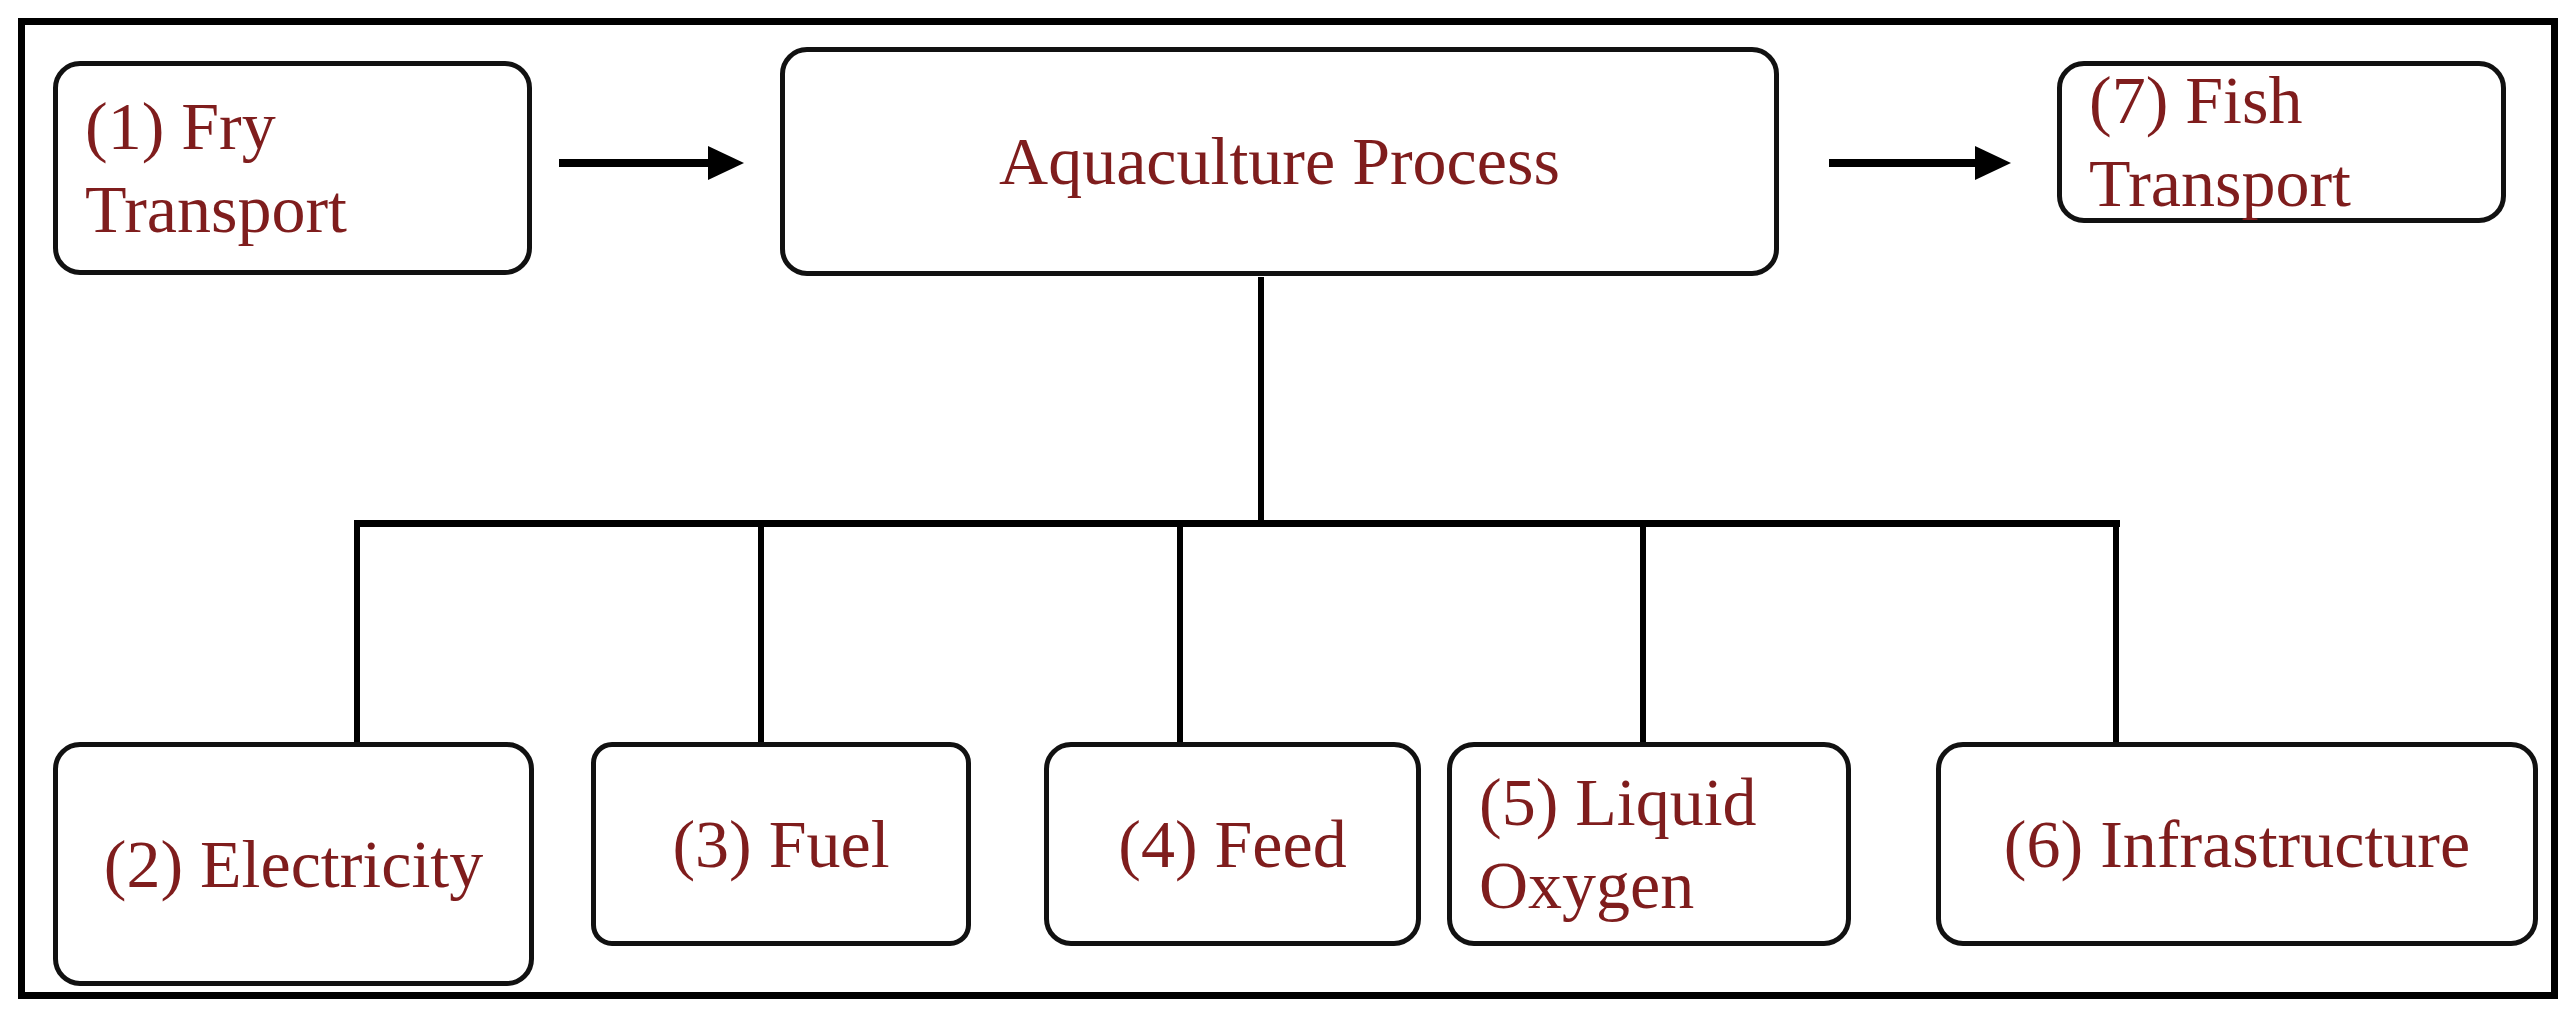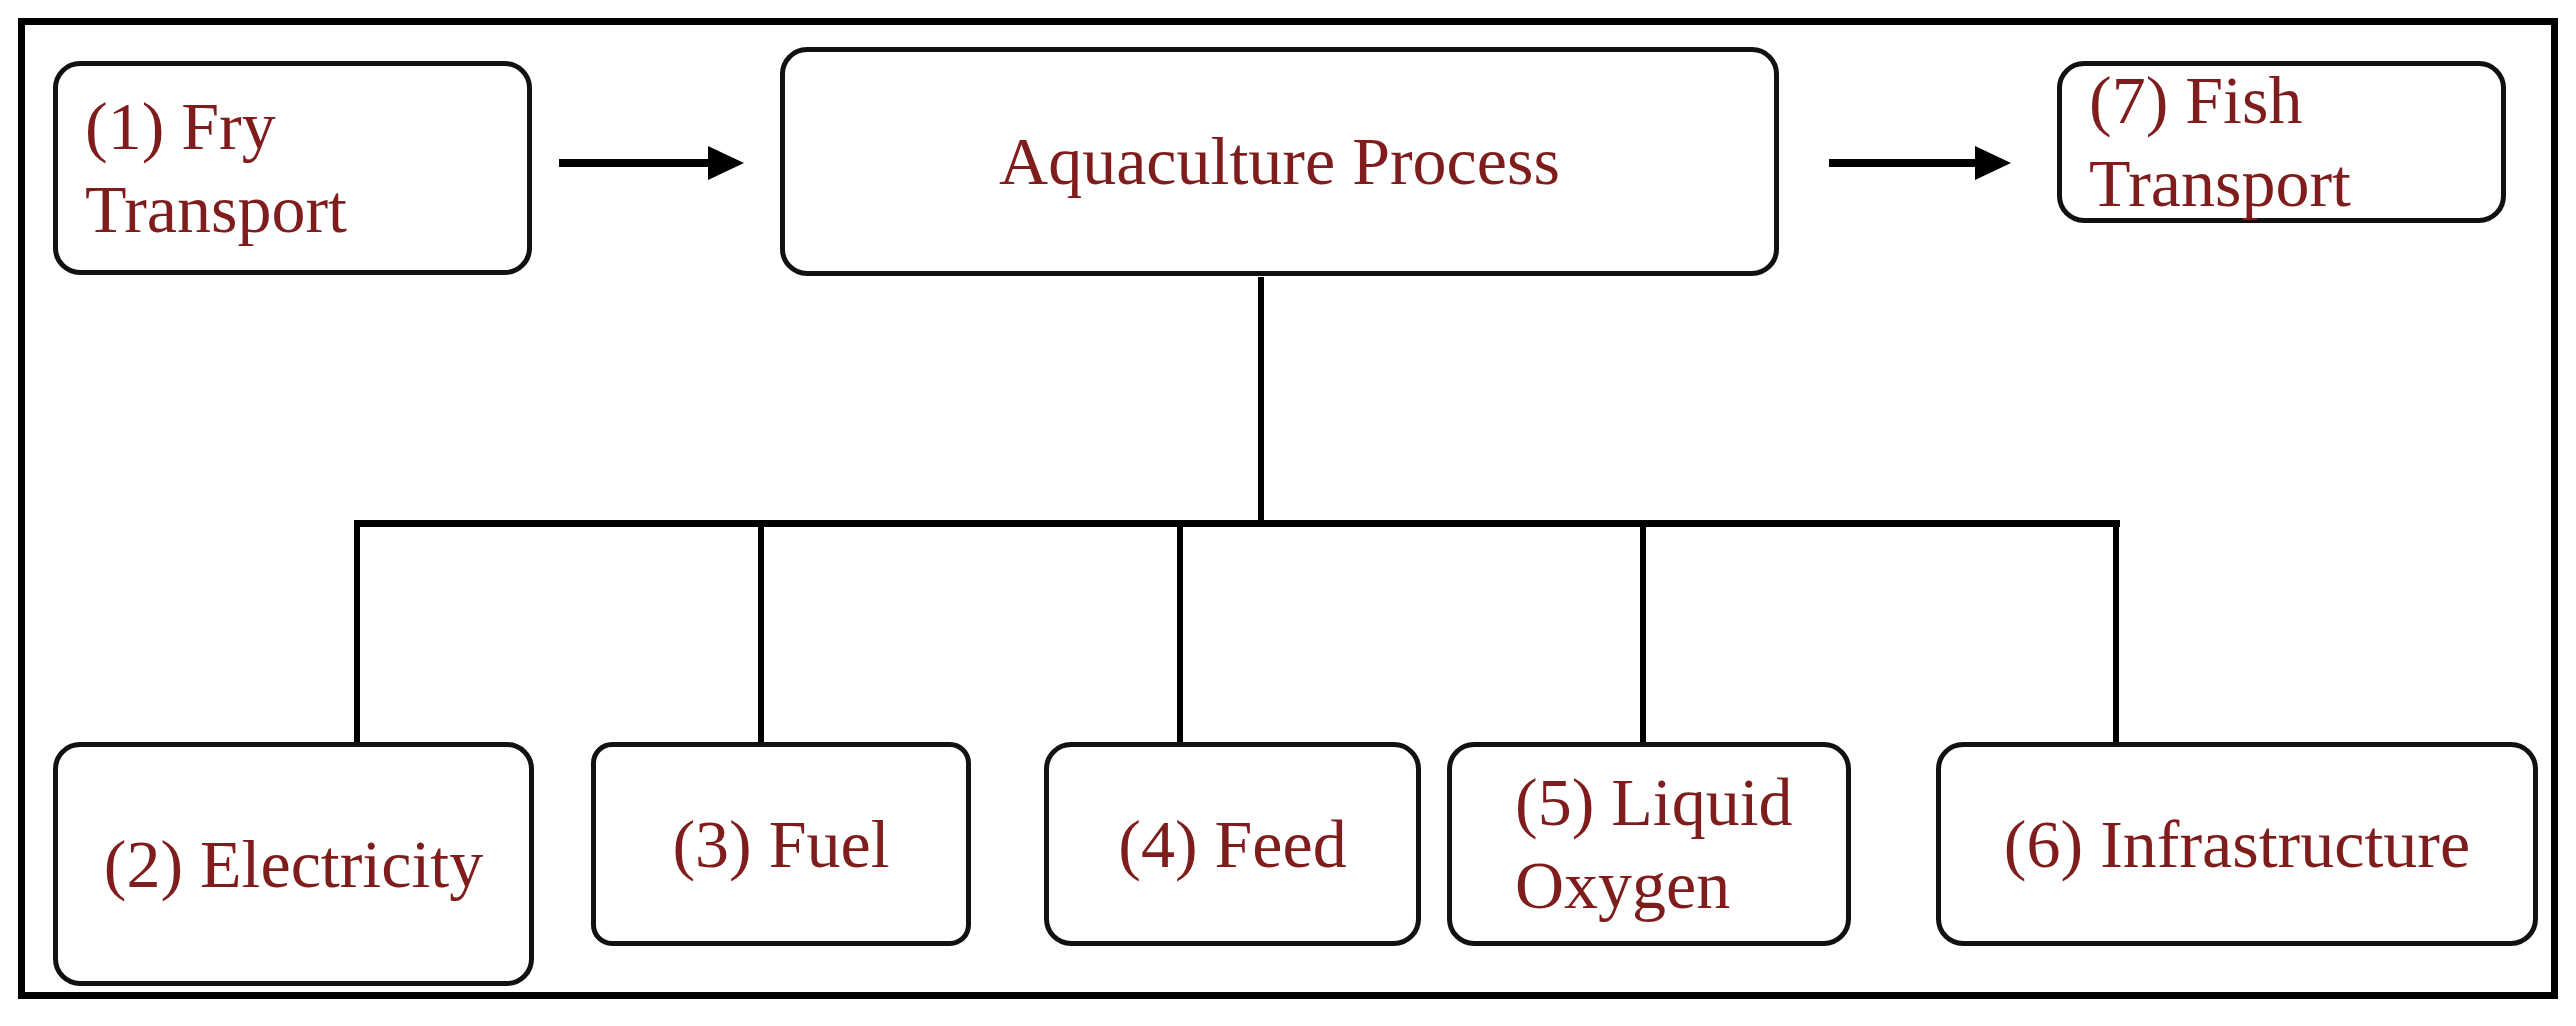--- a/index.html
+++ b/index.html
@@ -54,21 +54,21 @@
   }
 
   
   #node-fry          { left: 53px;   top: 61px;   width: 479px;  height: 214px; }
   #node-aquaculture  { left: 780px;  top: 47px;   width: 999px; height: 229px; justify-content: center; }
   #node-fish         { left: 2057px; top: 61px;   width: 449px;  height: 162px; }
 
   #node-electricity  { left: 53px;   top: 742px;  width: 481px;  height: 244px; }
   #node-fuel         { left: 591px;  top: 742px;  width: 380px;  height: 204px; border-radius: 21px; }
   #node-feed         { left: 1044px; top: 742px;  width: 377px;  height: 204px; }
-  #node-oxygen       { left: 1447px; top: 742px;  width: 404px;  height: 204px; padding-left: 36px; }
+  #node-oxygen       { left: 1447px; top: 742px;  width: 404px;  height: 204px; }
   #node-infra        { left: 1904px; top: 742px;  width: 602px;  height: 204px; margin-left: 32px; }
 
   
   .line-h {
     position: absolute;
     background: #000000;
     height: 7px;
     z-index: 1;
   }
   .line-v {

